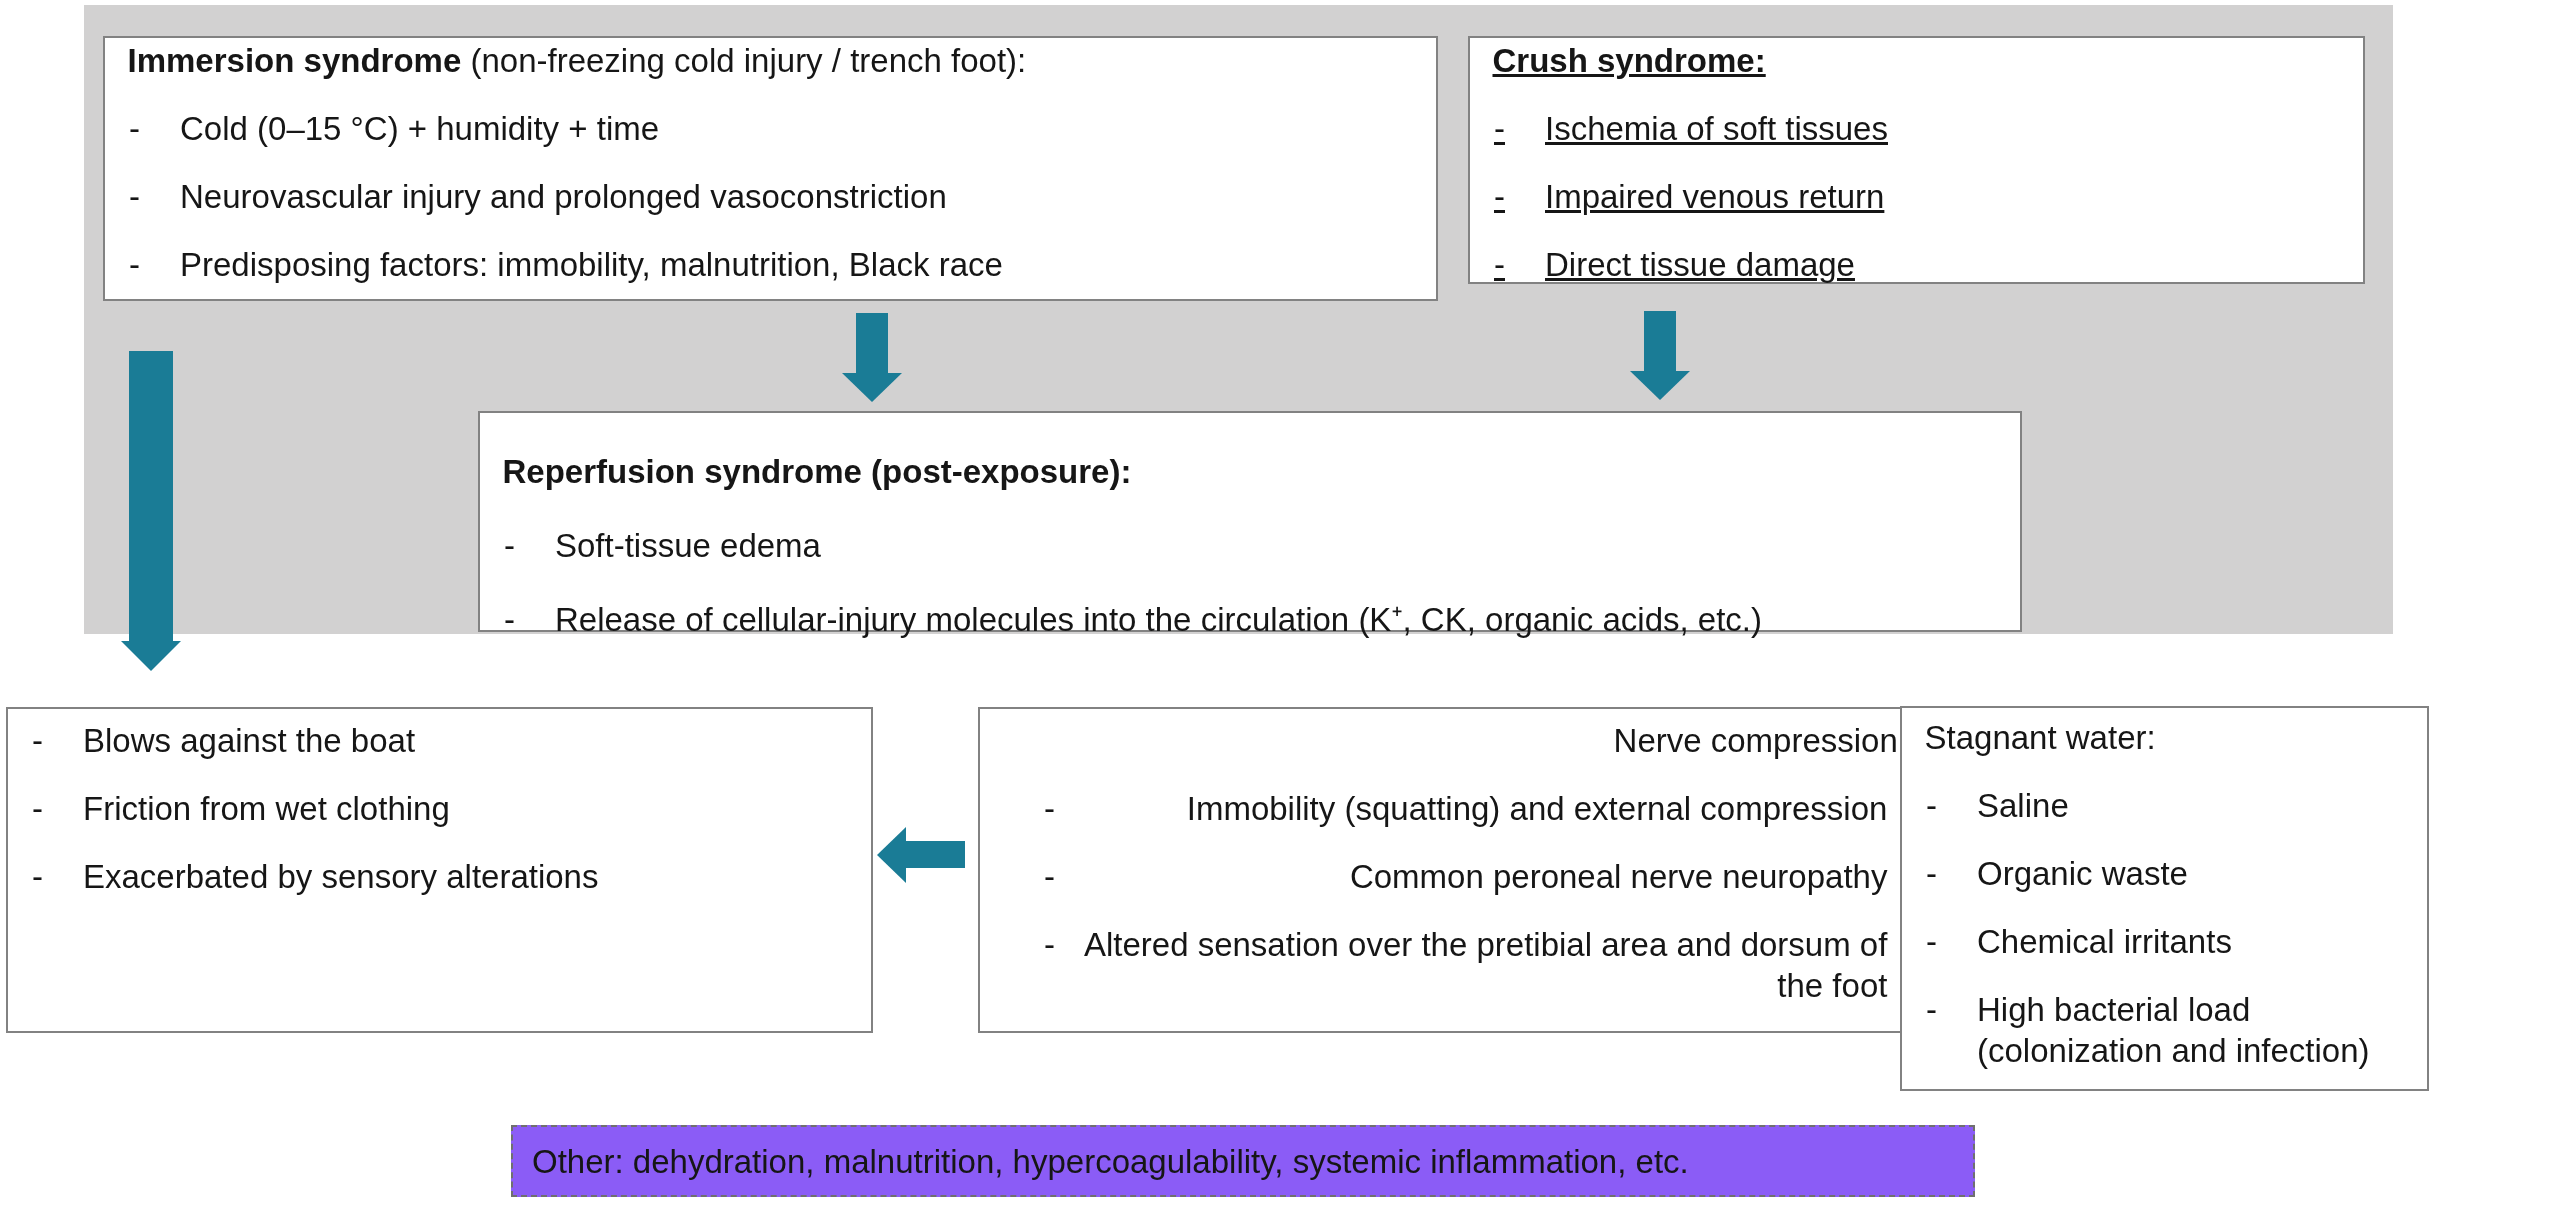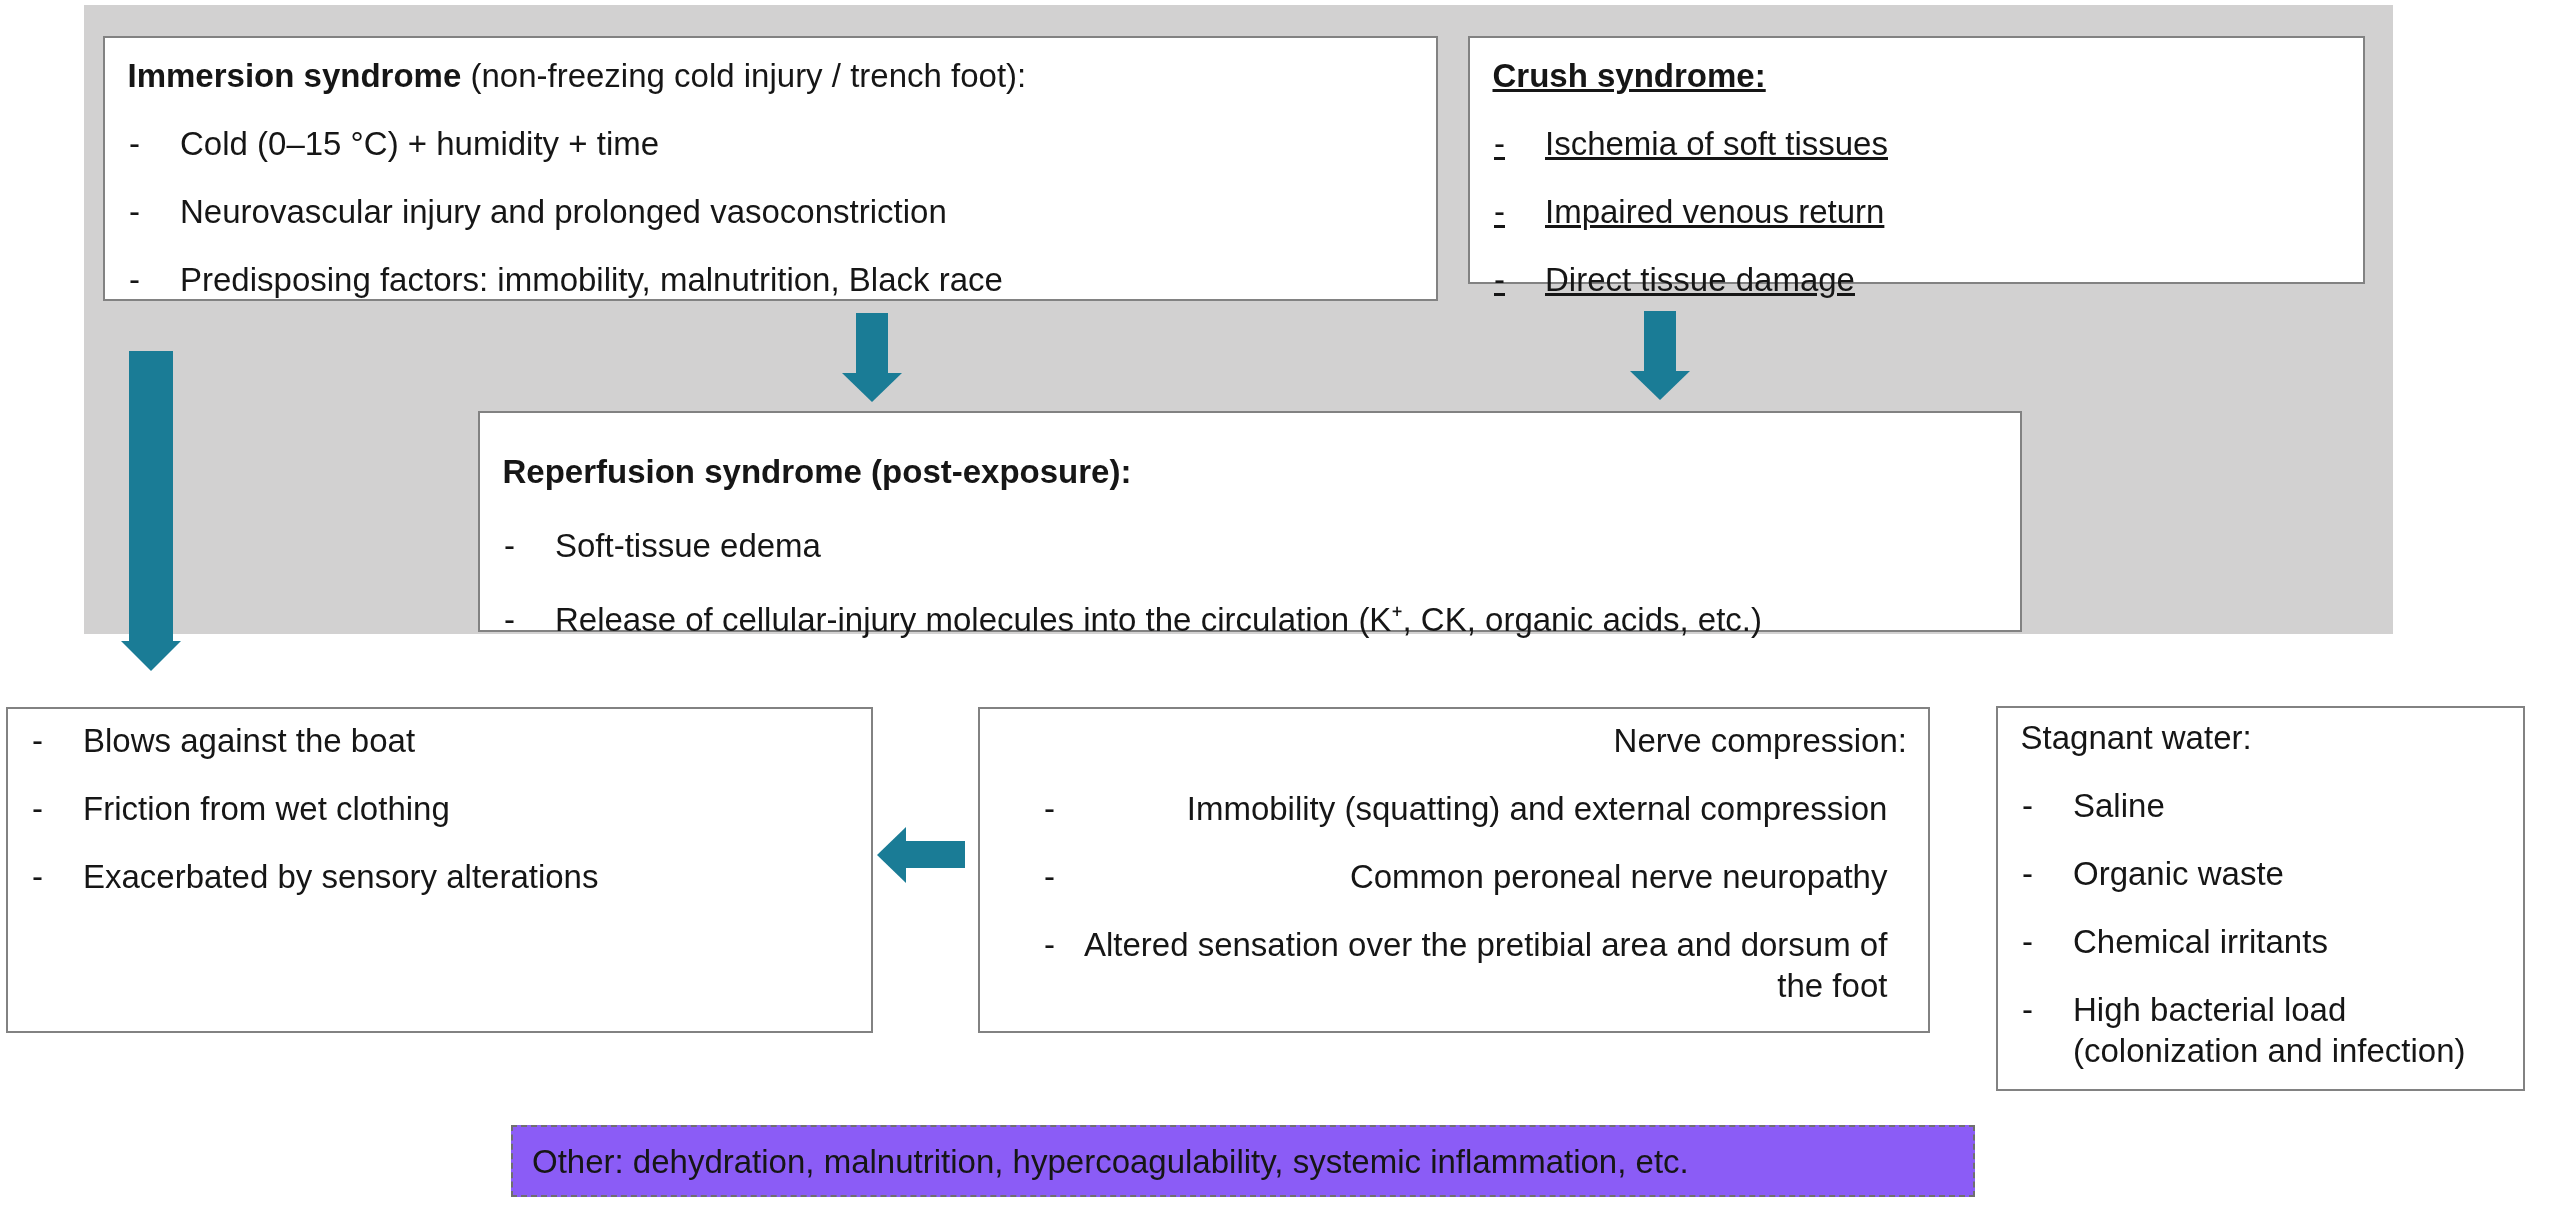--- a/index.html
+++ b/index.html
@@ -10,36 +10,36 @@
   }
   html,body{margin:0;padding:0;}
   body{
     width:2576px;height:1208px;position:relative;background:#ffffff;
     font-family:"Liberation Sans", sans-serif;font-size:33px;color:var(--text);
     overflow:hidden;
   }
   .panel{position:absolute;left:84px;top:4.5px;width:2309px;height:629px;background:var(--panel);}
   .box{
     position:absolute;background:#ffffff;border:2.3px solid var(--border);
-    box-sizing:border-box;padding:17px 21px 0 21px;
+    box-sizing:border-box;padding:2px 21px 0 21px;
   }
   .row{line-height:41px;margin-bottom:27px;}
   .title{margin-left:1.5px;white-space:nowrap;}
   .title .b{font-weight:bold;}
   .bullet{display:flex;}
   .dash{flex:0 0 51px;padding-left:3px;}
   .btxt{flex:1;padding-right:19.6px;}
 
   #box-immersion{left:103px;top:36px;width:1335px;height:265px;}
   #box-crush{left:1468px;top:36px;width:897px;height:248px;text-decoration:underline;}
   #box-reperfusion{left:478px;top:411px;width:1544px;height:221px;padding-top:12px;}
   #box-reperfusion .row{margin-bottom:33px;margin-top:26px;}
   #box-trauma{left:6px;top:707px;width:867px;height:326px;padding-top:10.6px;}
   #box-nerve{left:978px;top:707px;width:952px;height:326px;padding-top:10.6px;text-align:right;}
-  #box-stagnant{left:1996px;top:706px;width:529px;height:385px;padding-top:9px;}
+  #box-stagnant{left:1900px;top:706px;width:529px;height:385px;padding-top:9px;}
   #box-other{
     left:511px;top:1125px;width:1464px;height:72px;
     border:2.3px dashed #6f6f6f;background:#8b5cf6;
     display:flex;align-items:center;padding:0 15px 0 19px;
   }
   #box-other .row{margin:0;}
 
   .arrow{position:absolute;}
   .shaft{position:absolute;background:var(--teal);}
   .head{position:absolute;width:0;height:0;}

